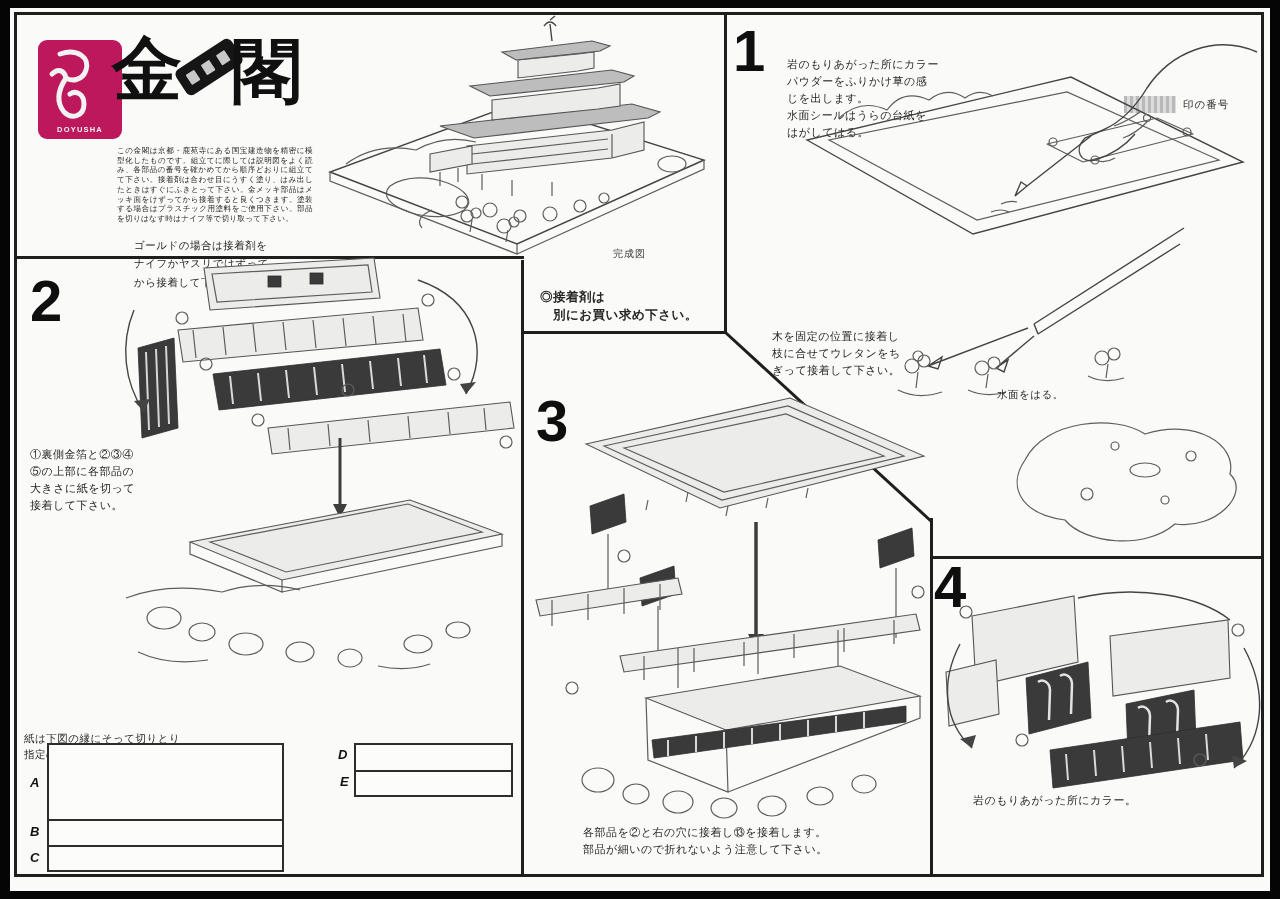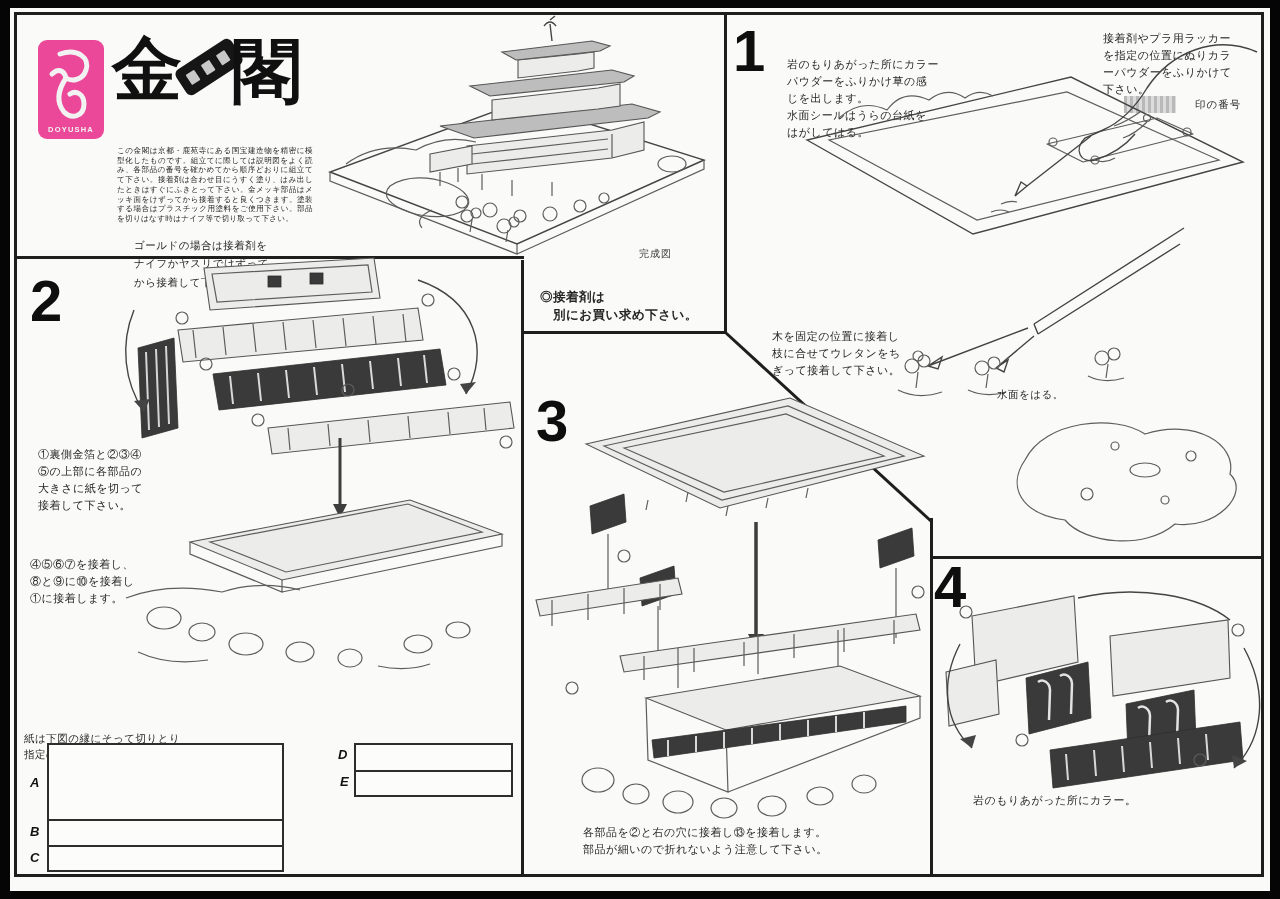--- a/index.html
+++ b/index.html
@@ -14,35 +14,35 @@
   .stepnum{position:absolute;font-weight:900;font-size:58px;color:#0e0e0e;line-height:1;
         font-family:"Liberation Sans",sans-serif;filter:blur(.2px);}
   .caption{position:absolute;font-size:10px;color:#333;letter-spacing:1px;filter:blur(.4px);}
   svg{position:absolute;overflow:visible;}
   .sk{stroke:#5d5d5d;fill:none;stroke-width:1.2;}
   .skd{stroke:#444;fill:none;stroke-width:1.4;}
   .fill-dark{fill:#3a3a3a;stroke:#2e2e2e;stroke-width:.8;}
   .fill-roof{fill:#bdbdbd;stroke:#555;stroke-width:1.1;}
   .fill-lite{fill:#ececea;stroke:#555;stroke-width:1.1;}
   
-  #logo{position:absolute;left:38px;top:40px;width:66px;height:99px;background:#ec4899;border-radius:9px;}
+  #logo{position:absolute;left:38px;top:40px;width:84px;height:99px;background:#be185d;border-radius:9px;}
   #logo .maker{position:absolute;bottom:5px;left:0;right:0;text-align:center;color:#f2f2f2;
         font-size:7.5px;letter-spacing:1.2px;font-weight:bold;}
   .title-char{position:absolute;font-family:"DejaVu Serif",serif;font-weight:900;font-size:70px;
         color:#101010;line-height:1;filter:blur(.3px);}
   #title-badge{position:absolute;left:176px;top:52px;width:66px;height:30px;background:#161616;
         border-radius:6px;transform:rotate(-33deg);}
   #title-badge i{position:absolute;top:9px;width:10px;height:12px;background:#e8e8e8;opacity:.85;border-radius:1px;}
   #intro{position:absolute;left:117px;top:104px;width:196px;font-size:7.6px;line-height:1.28;
         color:#1f1f1f;text-align:justify;letter-spacing:.3px;filter:blur(.75px);margin-top:42px;}
   #gold-note{left:134px;top:200px;font-size:10.5px;line-height:1.75;text-align:left;margin-top:36px;}
   
   #glue-note{left:540px;top:288px;font-size:12.5px;line-height:1.45;font-weight:bold;filter:blur(.4px);}
   
-  #mark-row{position:absolute;left:1124px;top:96px;display:flex;align-items:center;gap:19px;}
+  #mark-row{position:absolute;left:1124px;top:96px;display:flex;align-items:center;gap:7px;}
   #mark-box{width:52px;height:17px;background:repeating-linear-gradient(90deg,#b9b9b9 0 3px,#dcdcdc 3px 6px);}
   #mark-label{font-size:10.5px;color:#2a2a2a;letter-spacing:1px;filter:blur(.4px);}
   
   .tbox{position:absolute;box-sizing:border-box;border:2.5px solid #2d2d2d;background:#fcfcfb;}
   .tline{position:absolute;height:2px;background:#2d2d2d;}
   .tlabel{position:absolute;font-size:13px;font-weight:bold;font-style:italic;color:#111;filter:blur(.2px);}
 </style>
 </head>
 <body>
 
@@ -104,35 +104,31 @@
     <circle class="sk" cx="268" cy="192" r="6"></circle>
       <circle class="sk" cx="292" cy="184" r="5"></circle>
 
     <path class="sk" d="M160,206 l-2,12 M196,216 l-2,12"></path>
     <circle class="sk" cx="155" cy="202" r="6"></circle>
       <circle class="sk" cx="164" cy="199" r="5"></circle>
     <circle class="sk" cx="192" cy="212" r="7"></circle>
       <circle class="sk" cx="202" cy="208" r="5"></circle>
     <path class="sk" d="M120,196 q-18,8 -10,18"></path>
   </svg>
-  <div class="caption" style="left:639px;top:247px;">完成図</div>
+  <div class="caption" style="left:613px;top:247px;">完成図</div>
 
   <div class="note" id="glue-note">◎接着剤は
 　別にお買い求め下さい。</div>
 
   <div class="stepnum" style="left:733px;top:22px;">1</div>
   <div class="note" style="left:787px;top:56px;width:160px;">岩のもりあがった所にカラー
 パウダーをふりかけ草の感
 じを出します。
 水面シールはうらの台紙を
 はがしてはる。</div>
-  <div class="note" style="left:1103px;top:30px;width:150px;">接着剤やプラ用ラッカー
-を指定の位置にぬりカラ
-ーパウダーをふりかけて
-下さい。</div>
   <div id="mark-row">
     <div id="mark-box"></div>
     <div id="mark-label">印の番号</div>
   </div>
 
   <svg width="470" height="235" style="left:795px;top:22px;">
     <path class="skd" d="M12,118 L178,212 L448,140 L276,55 Z"></path>
     <path class="sk" d="M34,118 L182,198 L424,138 L272,70 Z"></path>
     <path class="sk" d="M44,96 q22,-20 48,-8 q16,-22 42,-10 q18,-14 36,-2 q14,-10 28,-2"></path>
     <path class="sk" d="M252,122 L362,96 L398,112 L288,140 Z" stroke-linejoin="round"></path>
@@ -216,27 +212,24 @@
     <path class="sk" d="M8,346 q42,-16 96,-6 q38,-12 78,-2"></path>
     <ellipse class="sk" cx="46" cy="366" rx="17" ry="11"></ellipse>
       <ellipse class="sk" cx="84" cy="380" rx="13" ry="9"></ellipse>
     <ellipse class="sk" cx="128" cy="392" rx="17" ry="11"></ellipse>
       <ellipse class="sk" cx="182" cy="400" rx="14" ry="10"></ellipse>
     <ellipse class="sk" cx="232" cy="406" rx="12" ry="9"></ellipse>
       <ellipse class="sk" cx="300" cy="392" rx="14" ry="9"></ellipse>
     <ellipse class="sk" cx="340" cy="378" rx="12" ry="8"></ellipse>
     <path class="sk" d="M20,400 q30,14 70,8 M260,414 q28,6 52,-2"></path>
   </svg>
-  <div class="note" style="left:30px;top:446px;width:118px;margin-left:8px;">①裏側金箔と②③④
+  <div class="note" style="left:30px;top:446px;width:118px;">①裏側金箔と②③④
 ⑤の上部に各部品の
 大きさに紙を切って
 接着して下さい。</div>
-  <div class="note" style="left:30px;top:556px;width:118px;">④⑤⑥⑦を接着し、
-⑧と⑨に⑩を接着し
-①に接着します。</div>
   <div class="note" style="left:24px;top:698px;width:210px;font-size:10.5px;margin-top:32px;">紙は下図の縁にそって切りとり
 指定の場所にはって下さい。</div>
 
   <div class="tbox" style="left:47px;top:743px;width:237px;height:129px;"></div>
   <div class="tline" style="left:47px;top:819px;width:237px;"></div>
   <div class="tline" style="left:47px;top:845px;width:237px;"></div>
   <div class="tlabel" style="left:30px;top:775px;">A</div>
   <div class="tlabel" style="left:30px;top:824px;">B</div>
   <div class="tlabel" style="left:30px;top:850px;">C</div>
   <div class="tbox" style="left:354px;top:743px;width:159px;height:54px;"></div>

